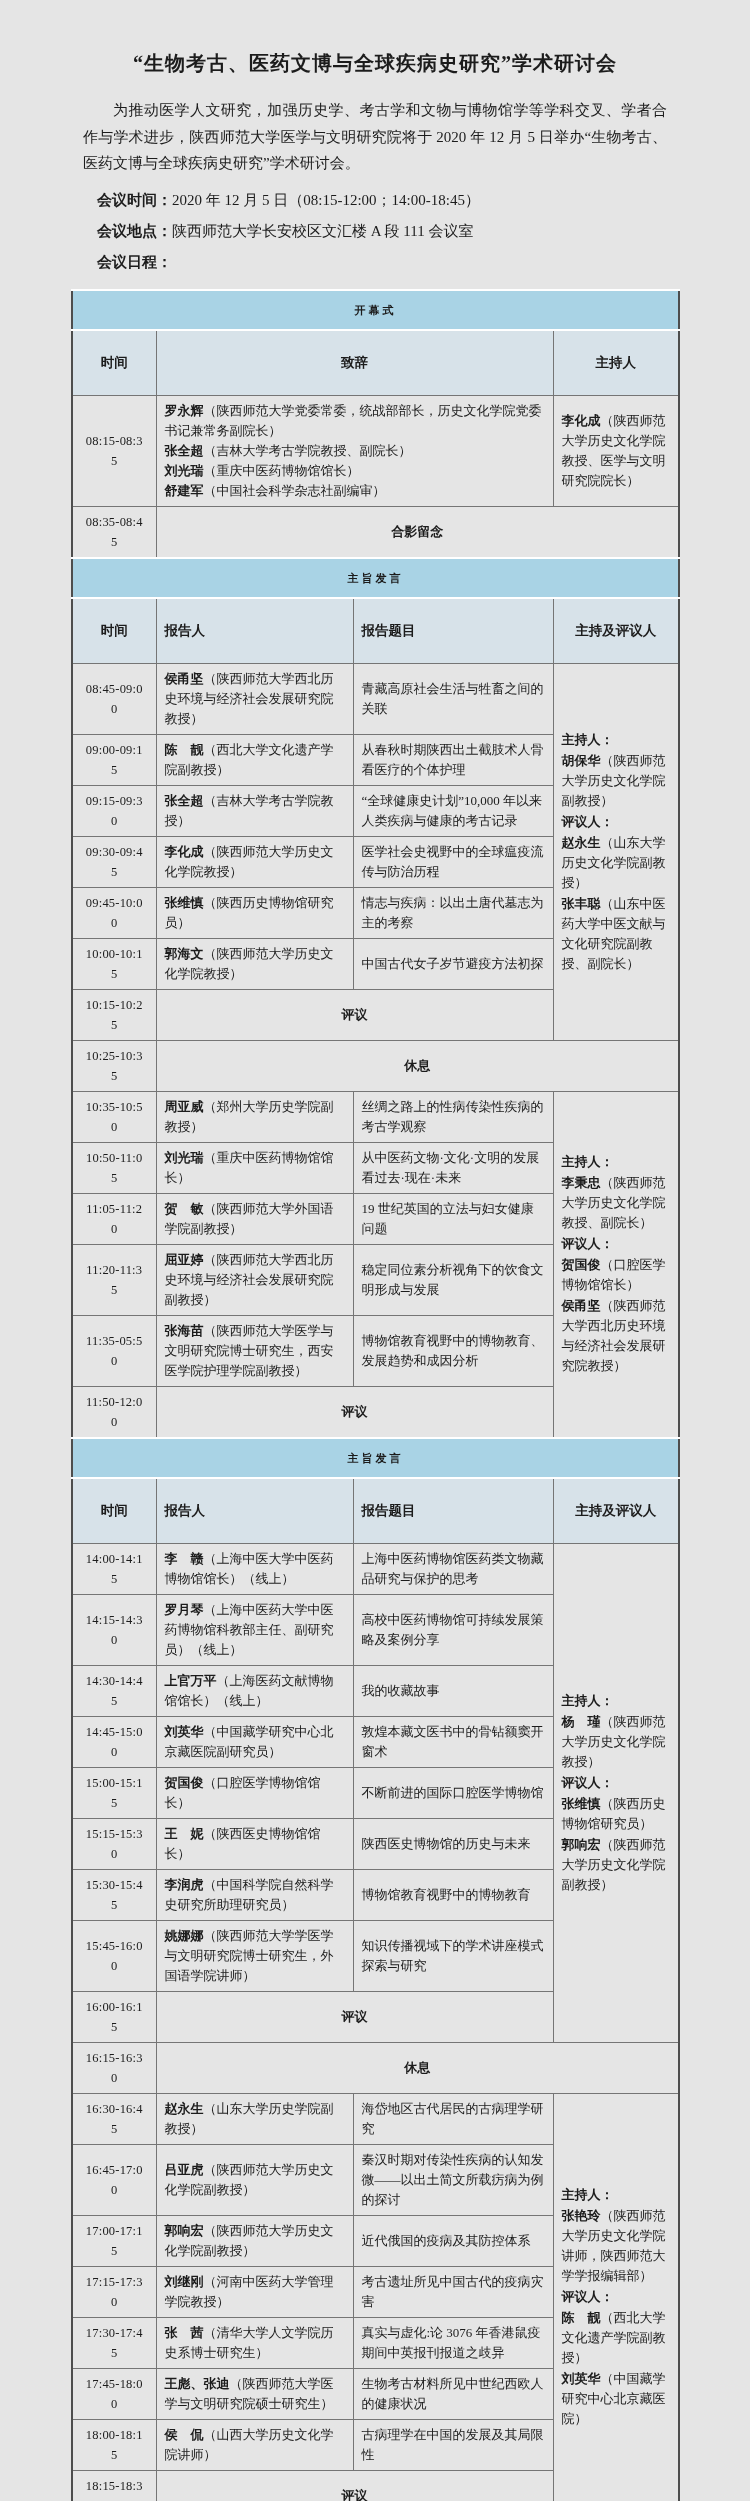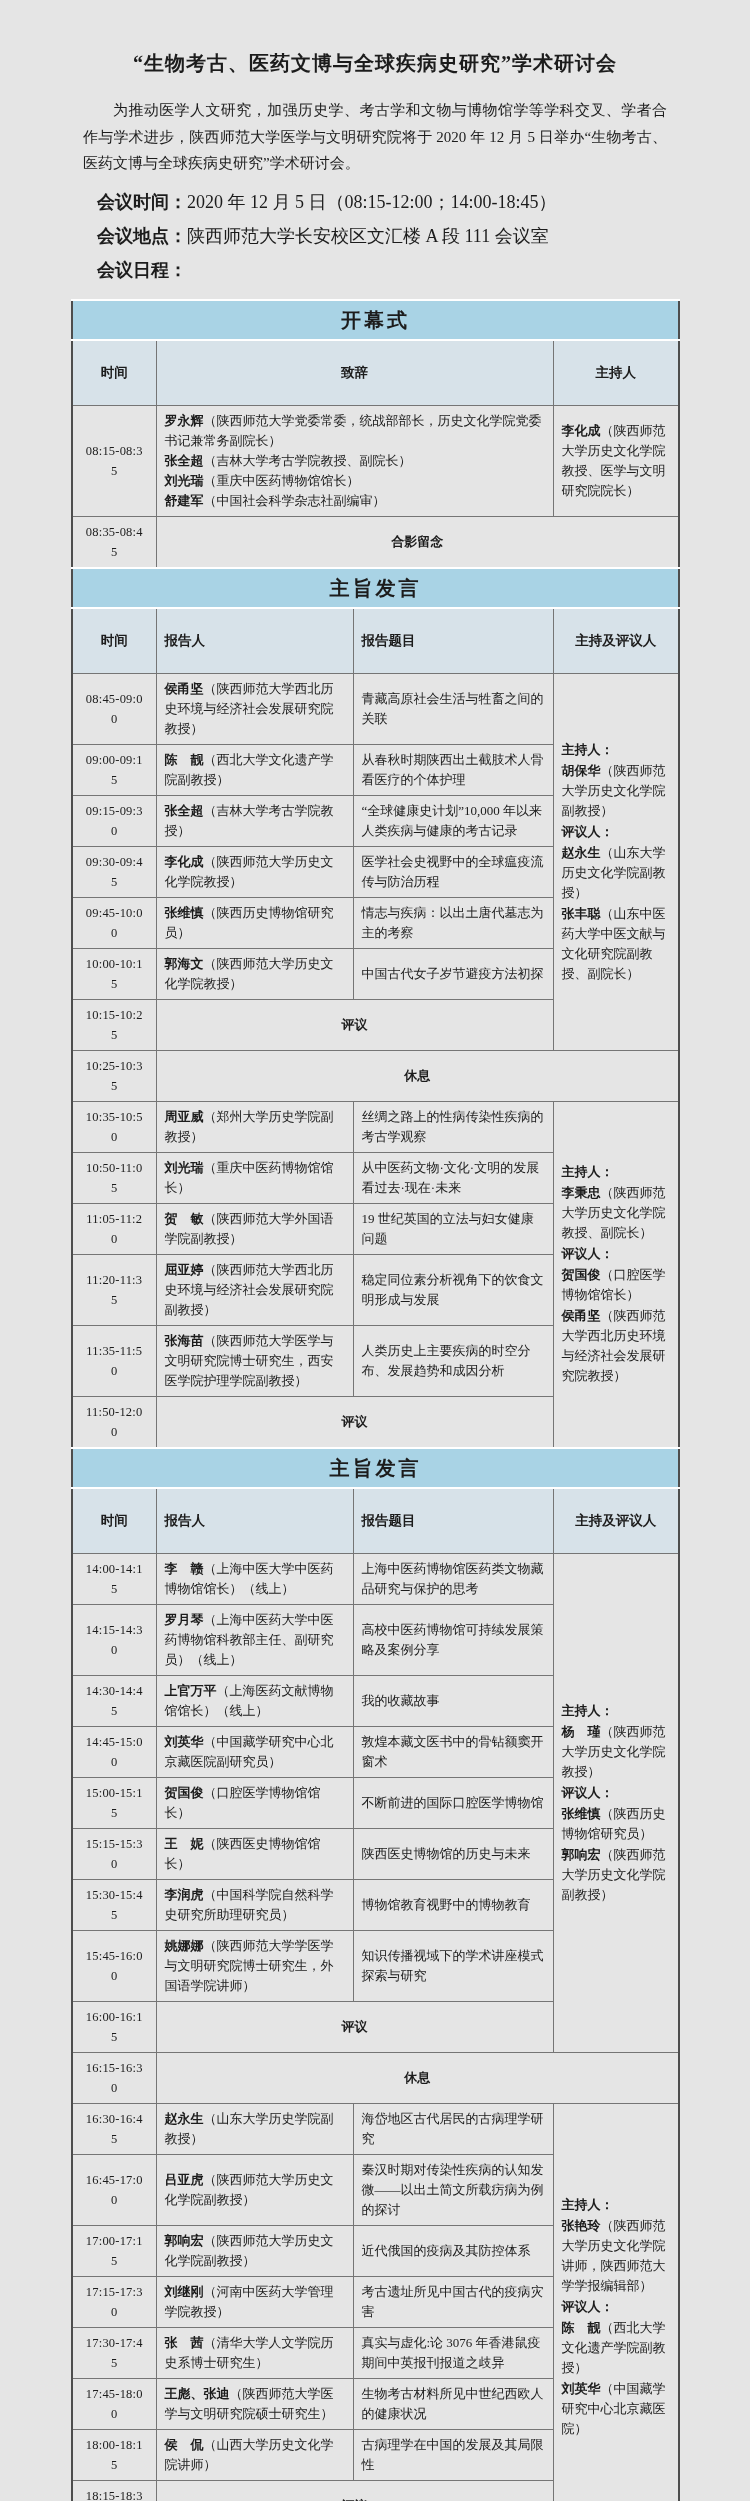--- a/index.html
+++ b/index.html
@@ -24,21 +24,21 @@
     font-size:15px;
     line-height:1.78;
     text-indent:2em;
     text-align:justify;
   }
   .meta{
     width:584px;
     margin:0 auto;
     padding:4px 0 4px 14px;
     box-sizing:border-box;
-    font-size:18px;
+    font-size:15px;
     line-height:1.45;
   }
   .meta b{font-family:"Liberation Sans",sans-serif;font-weight:bold;}
   .agenda{
     margin:12px 0 0 71px;
     width:607px;
     border-collapse:collapse;
     table-layout:fixed;
     border:2px solid #4d4d4d;
   }
@@ -47,21 +47,21 @@
     font-size:13px;
     line-height:20px;
     padding:5px 8px;
     word-break:break-all;
     vertical-align:middle;
   }
   .agenda td.band{
     background:var(--band,#a9d3e5);
     text-align:center;
     font-weight:bold;
-    font-size:20px;
+    font-size:11px;
     letter-spacing:3px;
     padding:9px 16px;
     border-top:2px solid #ffffff;
     border-bottom:2px solid #ffffff;
   }
   .agenda td.head{
     background:var(--hdr,#d7e2e9);
     font-weight:bold;
     font-size:13.5px;
     padding:22px 8px;
@@ -192,23 +192,23 @@
             <td class="time">11:05-11:20</td>
             <td><b>贺　敏</b>（陕西师范大学外国语学院副教授）</td>
             <td>19 世纪英国的立法与妇女健康问题</td>
           </tr>
           <tr>
             <td class="time">11:20-11:35</td>
             <td><b>屈亚婷</b>（陕西师范大学西北历史环境与经济社会发展研究院副教授）</td>
             <td>稳定同位素分析视角下的饮食文明形成与发展</td>
           </tr>
           <tr>
-            <td class="time">11:35-11:50</td>
+            <td class="time">11:35-05:50</td>
             <td><b>张海苗</b>（陕西师范大学医学与文明研究院博士研究生，西安医学院护理学院副教授）</td>
-            <td>人类历史上主要疾病的时空分布、发展趋势和成因分析</td>
+            <td>博物馆教育视野中的博物教育、发展趋势和成因分析</td>
           </tr>
           <tr>
             <td class="time">11:50-12:00</td>
             <td class="merged" colspan="2">评议</td>
           </tr>
           <tr>
             <td class="band" colspan="4">主旨发言</td>
           </tr>
           <tr>
             <td class="head c" colspan="1">时间</td>

